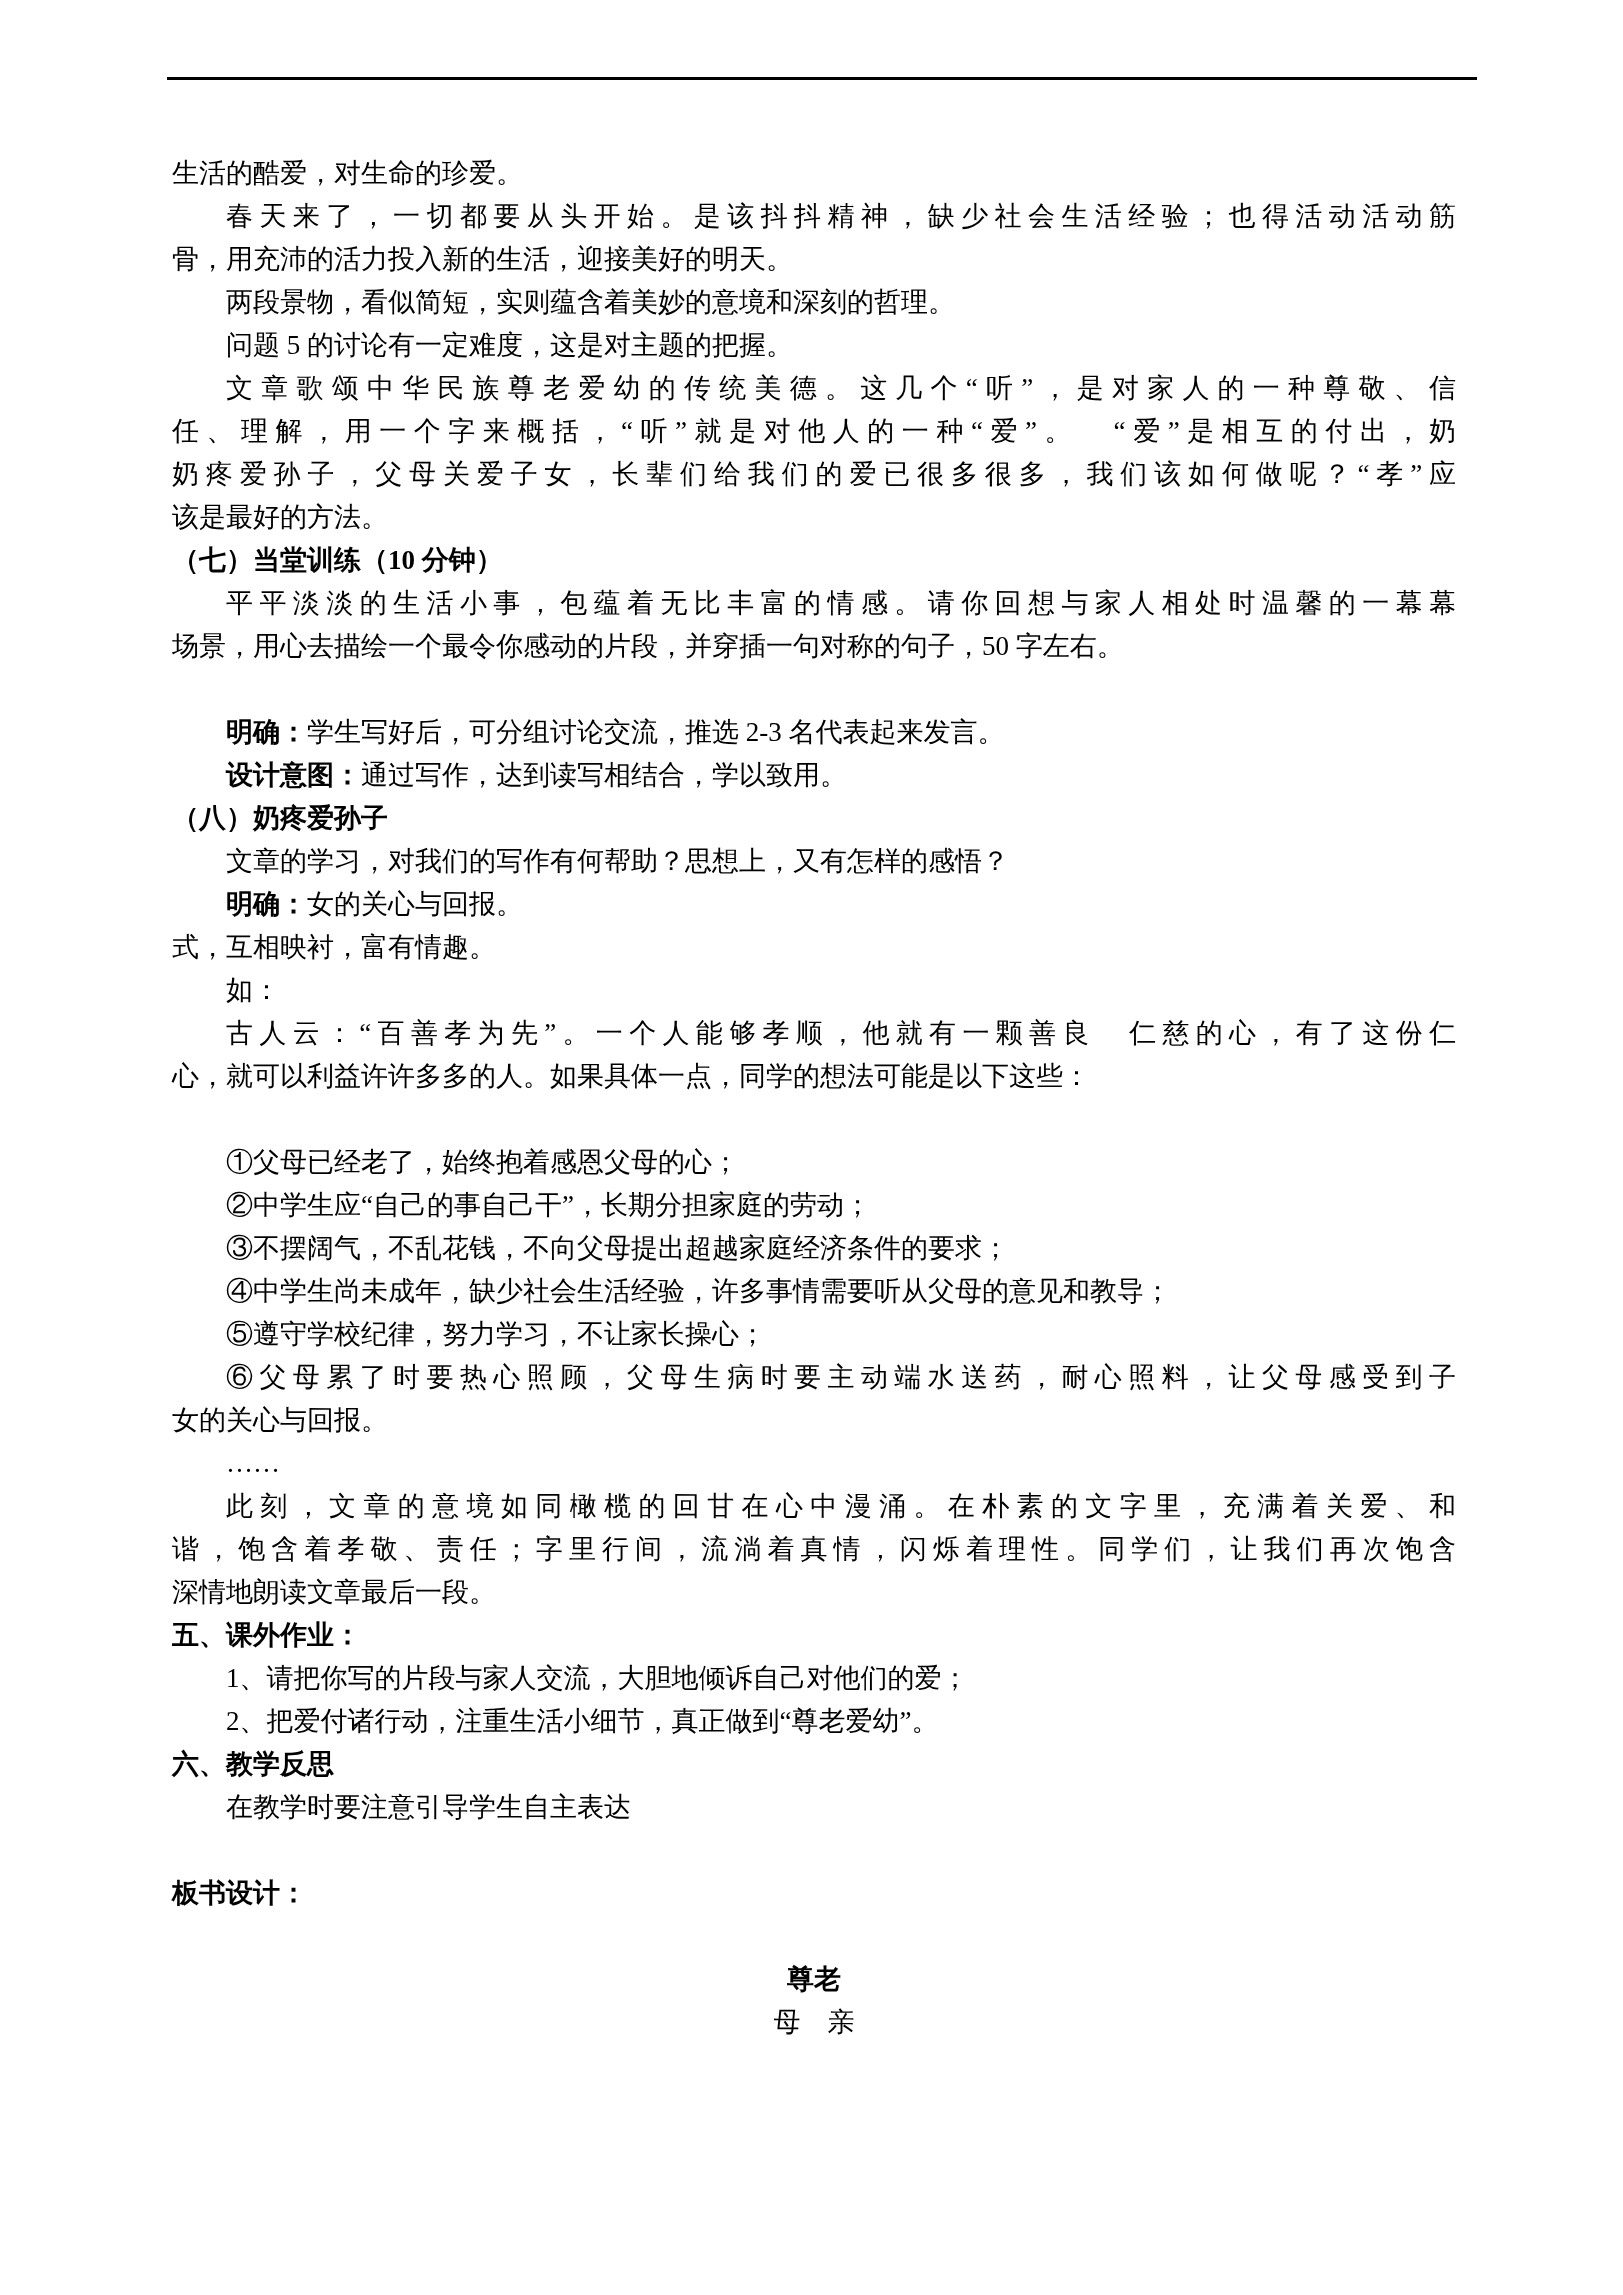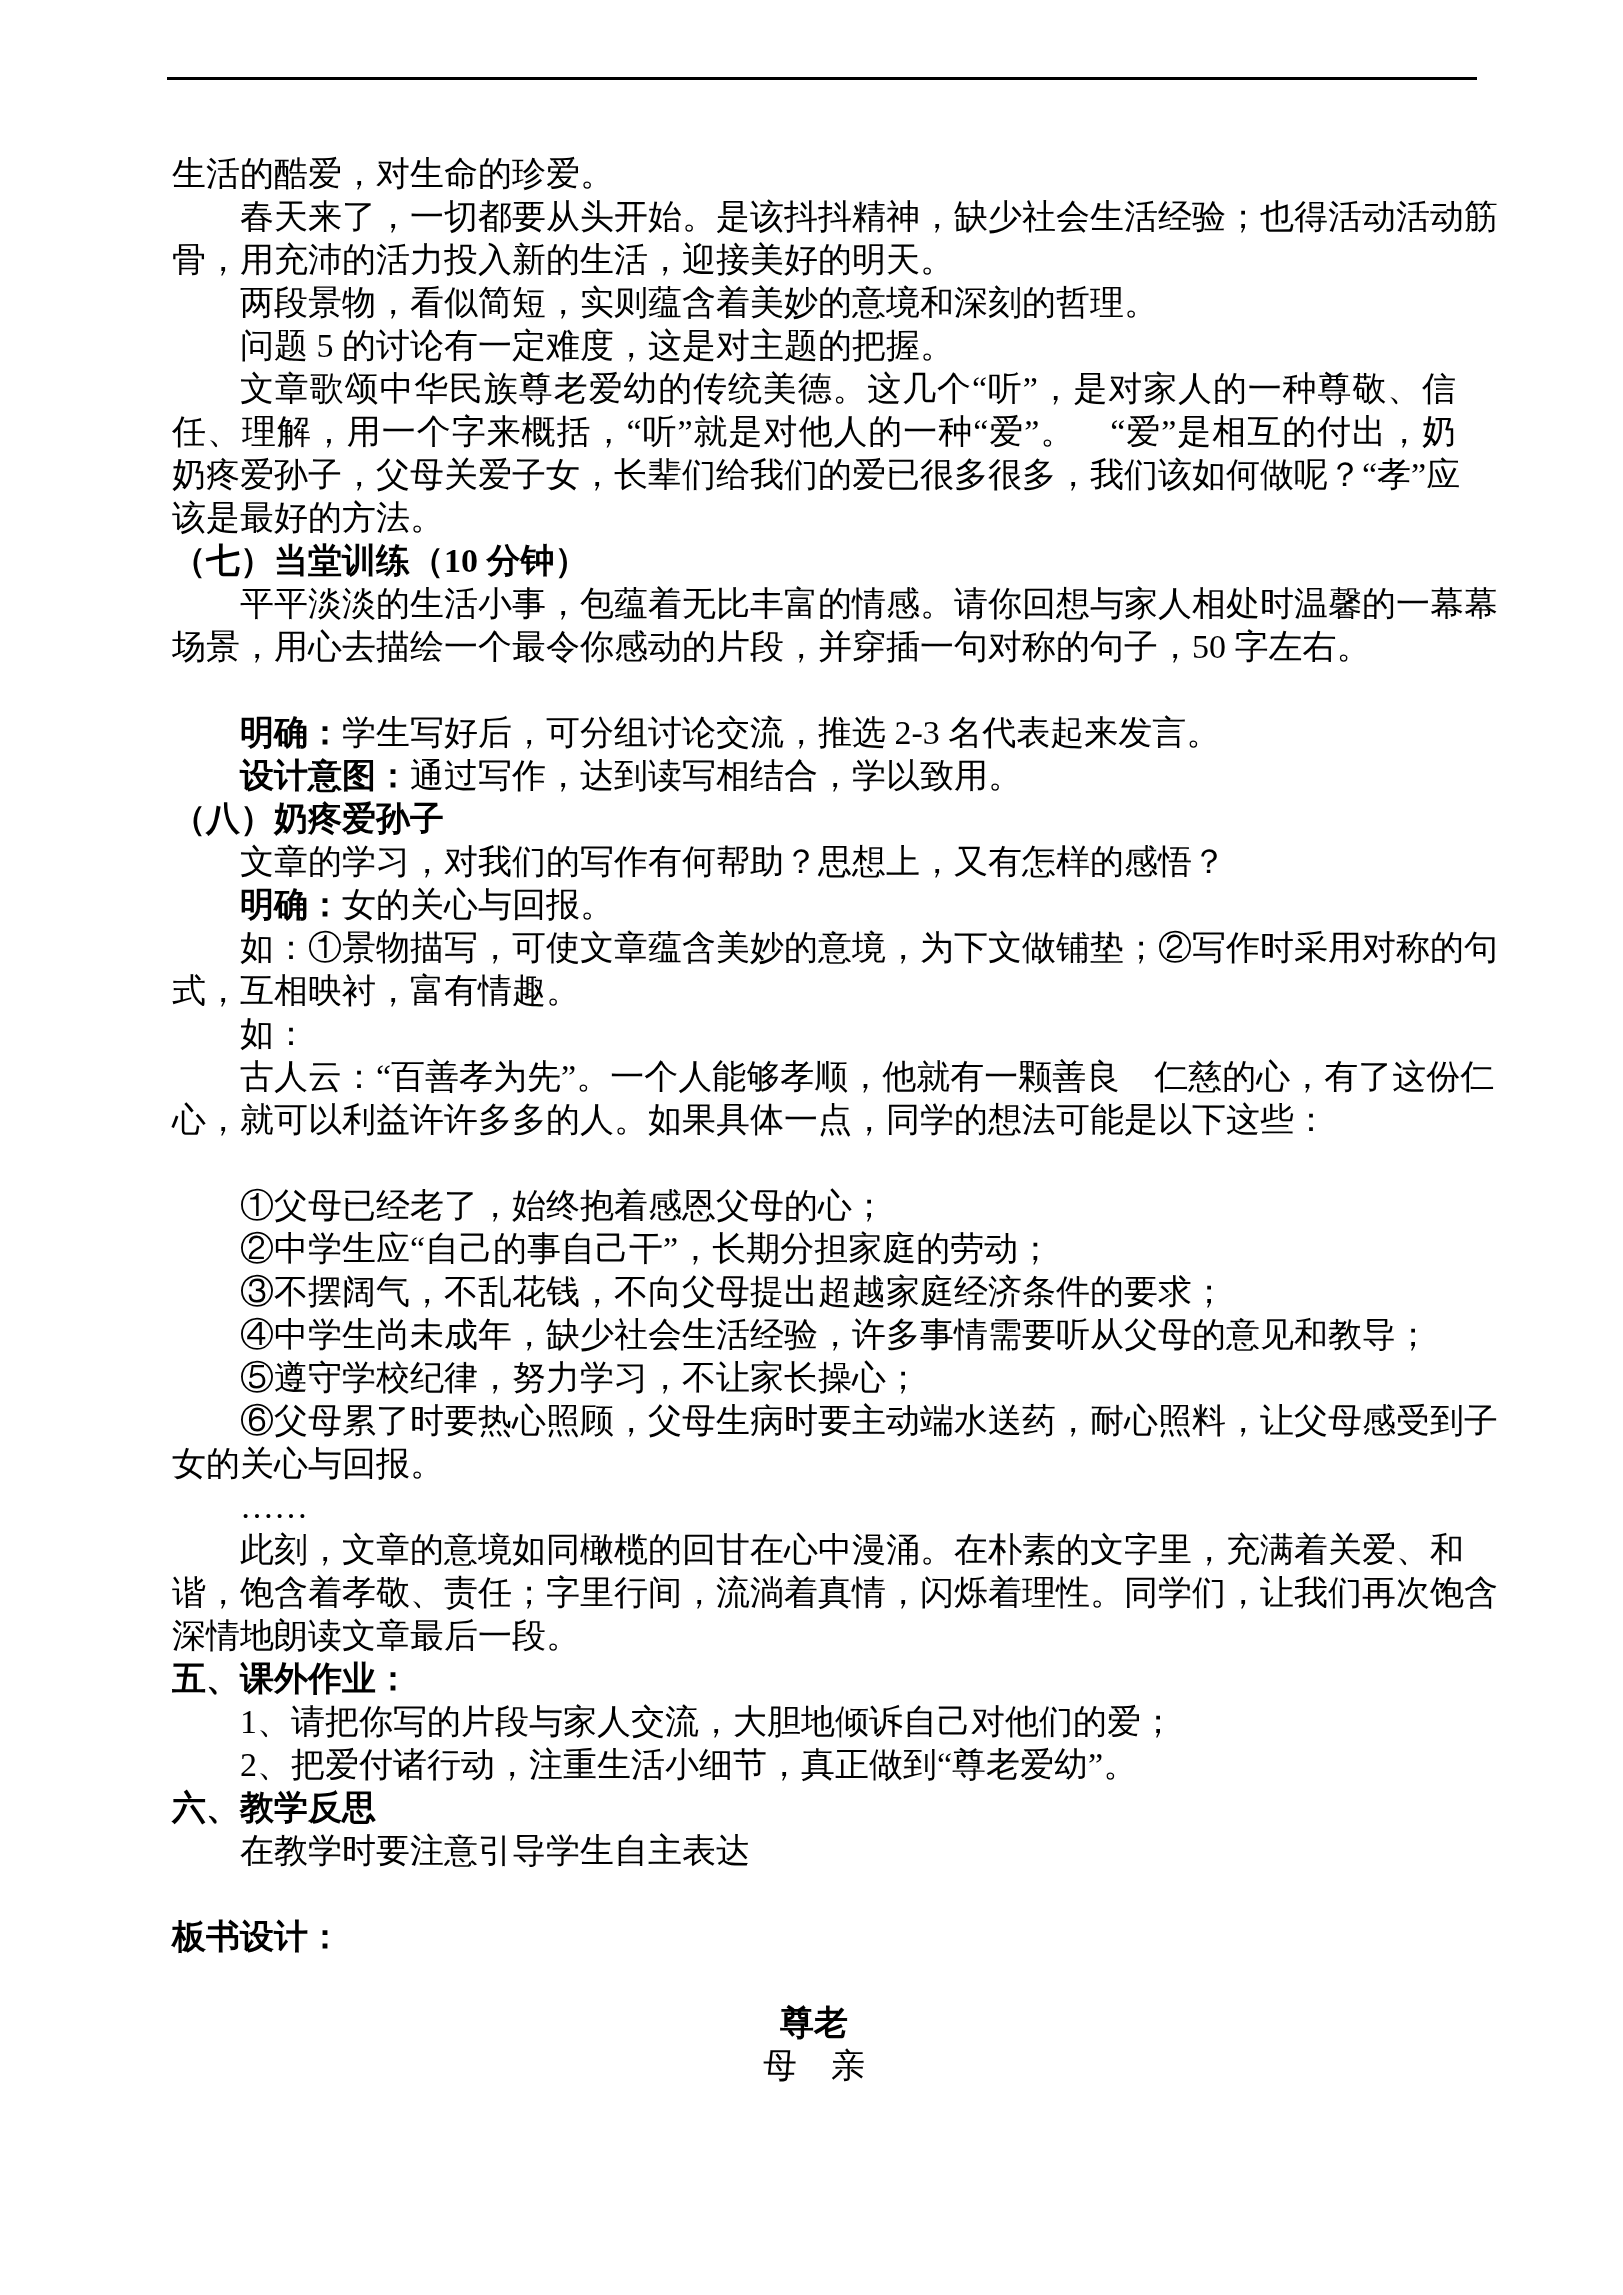--- a/index.html
+++ b/index.html
@@ -23,21 +23,21 @@
     top: 77px;
     width: 1310px;
     height: 3.4px;
     background: #000000;
   }
   .content {
     position: absolute;
     left: 172px;
     top: 152px;
     width: 1284px;
-    font-size: 34px;
+    font-size: 27px;
     line-height: 43px;
   }
   .line {
     height: 43px;
     white-space: nowrap;
     text-align: left;
   }
   .indent { text-indent: 2em; }
   .just {
     text-align: justify;
@@ -71,21 +71,20 @@
     <div class="line bold">（七）当堂训练（10 分钟）</div>
     <div class="line indent just">平平淡淡的生活小事，包蕴着无比丰富的情感。请你回想与家人相处时温馨的一幕幕</div>
     <div class="line">场景，用心去描绘一个最令你感动的片段，并穿插一句对称的句子，50 字左右。</div>
     <div class="line"></div>
     <div class="line indent"><span class="b">明确：</span><span>学生写好后，可分组讨论交流，推选 2-3 名代表起来发言。</span></div>
     <div class="line indent"><span class="b">设计意图：</span><span>通过写作，达到读写相结合，学以致用。</span></div>
 
     <div class="line bold">（八）奶疼爱孙子</div>
     <div class="line indent">文章的学习，对我们的写作有何帮助？思想上，又有怎样的感悟？</div>
     <div class="line indent"><span class="b">明确：</span><span>女的关心与回报。</span></div>
-    <div class="line indent just">如：①景物描写，可使文章蕴含美妙的意境，为下文做铺垫；②写作时采用对称的句</div>
     <div class="line">式，互相映衬，富有情趣。</div>
     <div class="line indent">如：</div>
     <div class="line indent just">古人云：“百善孝为先”。一个人能够孝顺，他就有一颗善良　仁慈的心，有了这份仁</div>
     <div class="line">心，就可以利益许许多多的人。如果具体一点，同学的想法可能是以下这些：</div>
     <div class="line"></div>
 
     <div class="line indent">①父母已经老了，始终抱着感恩父母的心；</div>
     <div class="line indent">②中学生应“自己的事自己干”，长期分担家庭的劳动；</div>
     <div class="line indent">③不摆阔气，不乱花钱，不向父母提出超越家庭经济条件的要求；</div>
     <div class="line indent">④中学生尚未成年，缺少社会生活经验，许多事情需要听从父母的意见和教导；</div>

